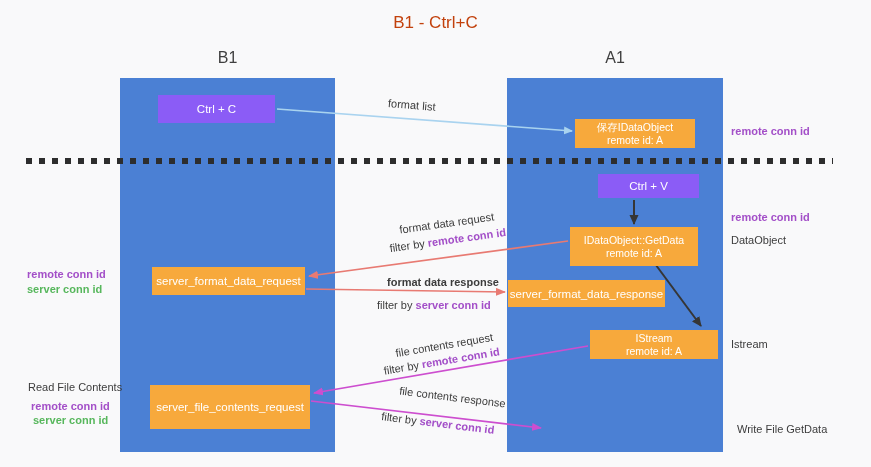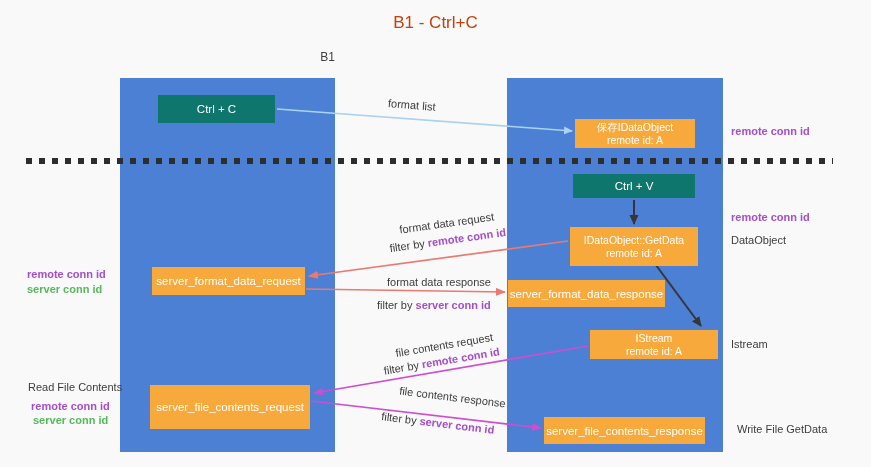--- a/index.html
+++ b/index.html
@@ -2,55 +2,55 @@
 <html><head>
 <meta charset="utf-8">
 <style>
   html,body { margin:0; padding:0; }
   body { font-family:"Liberation Sans", sans-serif; background:#f9f9fa; }
   .canvas { position:relative; width:871px; height:467px; background:#f9f9fa; overflow:hidden; }
 
   .title { position:absolute; left:0; top:5px; width:871px; text-align:center;
            font-size:17px; line-height:22px; color:#c2410c;margin-top:7px; }
 
-  .lane-head { position:absolute; text-align:right; font-size:12px; line-height:13px; color:#3f3f3f; }
+  .lane-head { position:absolute; text-align:center; font-size:16px; line-height:13px; color:#3f3f3f; }
   .lane-head-left  { left:120px; top:51px; width:215px; }
   .lane-head-right { left:507px; top:51px; width:216px; }
 
   .lane { position:absolute; top:78px; height:374px; background:#4b80d4; }
   .lane-left  { left:120px; width:215px; }
   .lane-right { left:507px; width:216px; }
 
   .dashed-sep { position:absolute; left:26px; top:158px; width:807px; height:6px;
                 background:repeating-linear-gradient(90deg,#2d2d2d 0 6px,transparent 6px 13px); }
 
   svg.arrows { position:absolute; left:0; top:0; width:871px; height:467px; pointer-events:none; }
 
   .node { position:absolute; display:flex; flex-direction:column; align-items:center;
           justify-content:center; color:#ffffff; text-align:center; font-size:11.5px; }
   .node.two-line { font-size:10.5px; line-height:13px; }
-  .green  { background:#0f766e; }
+  .green  { background:#8b5cf6; }
   .orange { background:#f7a93c; }
 
   .n-ctrlc   { left:158px; top:95px;  width:117px; height:28px; }
   .n-saveobj { left:575px; top:119px; width:120px; height:29px; }
-  .n-ctrlv   { left:573px; top:174px; width:122px; height:24px; }
+  .n-ctrlv   { left:598px; top:174px; width:101px; height:24px; }
   .n-getdata { left:570px; top:227px; width:128px; height:39px; }
   .n-fmtreq  { left:152px; top:267px; width:153px; height:28px; }
   .n-fmtresp { left:508px; top:280px; width:157px; height:27px; }
   .n-istream { left:590px; top:330px; width:128px; height:29px; }
   .n-filereq { left:150px; top:385px; width:160px; height:44px; }
   .n-fileresp{ left:544px; top:417px; width:161px; height:27px; }
 
   .elabel { position:absolute; font-size:11px; color:#3c3c3c; white-space:nowrap; }
   .filter-purple { font-weight:bold; color:#a34fc8; }
   .lbl-format-list { left:388px; top:99px;  transform:rotate(4.5deg); }
   .lbl-fdr1  { left:399px; top:217px; transform:rotate(-8deg); }
   .lbl-fdr2  { left:389px; top:234px; transform:rotate(-8deg); }
-  .lbl-fdresp1 { left:387px; top:276px; }
+  .lbl-fdresp1 { left:387px; top:276px;font-weight:bold; }
   .lbl-fdresp2 { left:377px; top:299px; }
   .lbl-fcr1  { left:395px; top:339px; transform:rotate(-9.5deg); }
   .lbl-fcr2  { left:383px; top:355px; transform:rotate(-9.5deg); }
   .lbl-fcresp1 { left:399px; top:391px; transform:rotate(7deg); }
   .lbl-fcresp2 { left:381px; top:417px; transform:rotate(7deg); }
 
   .side { position:absolute; font-size:11px; white-space:nowrap; color:#3c3c3c; }
   .bold-purple { font-weight:bold; color:#a34fc8; }
   .bold-green  { font-weight:bold; color:#57b75c; }
   .s-l-remote1 { left:27px; top:268px; }
@@ -70,20 +70,21 @@
 <div class="canvas">
 
   <div class="title">
     <div>B1 - Ctrl+C</div>
   </div>
 
   <div class="lane-head lane-head-left">
     <div>B1</div>
   </div>
   <div class="lane-head lane-head-right">
+    <div>A1</div>
   </div>
 
   <div class="lane lane-left"></div>
   <div class="lane lane-right"></div>
 
   <div class="dashed-sep"></div>
 
   <svg class="arrows">
     <defs>
       <marker id="m-blue" markerUnits="userSpaceOnUse" markerWidth="10" markerHeight="9" refX="8" refY="4" orient="auto">
@@ -136,23 +137,20 @@
 
   <div class="node orange two-line n-istream">
     <div>IStream</div>
     <div>remote id: A</div>
   </div>
 
   <div class="node orange n-filereq">
     <span>server_file_contents_request</span>
   </div>
 
-  <div class="node orange n-fileresp">
-    <span>server_file_contents_response</span>
-  </div>
 
   <div class="elabel lbl-format-list">format list</div>
 
   <div class="elabel lbl-fdr1">format data request</div>
   <div class="elabel lbl-fdr2">
     <span>filter by </span><span class="filter-purple">remote conn id</span>
   </div>
 
   <div class="elabel lbl-fdresp1">format data response</div>
   <div class="elabel lbl-fdresp2">

